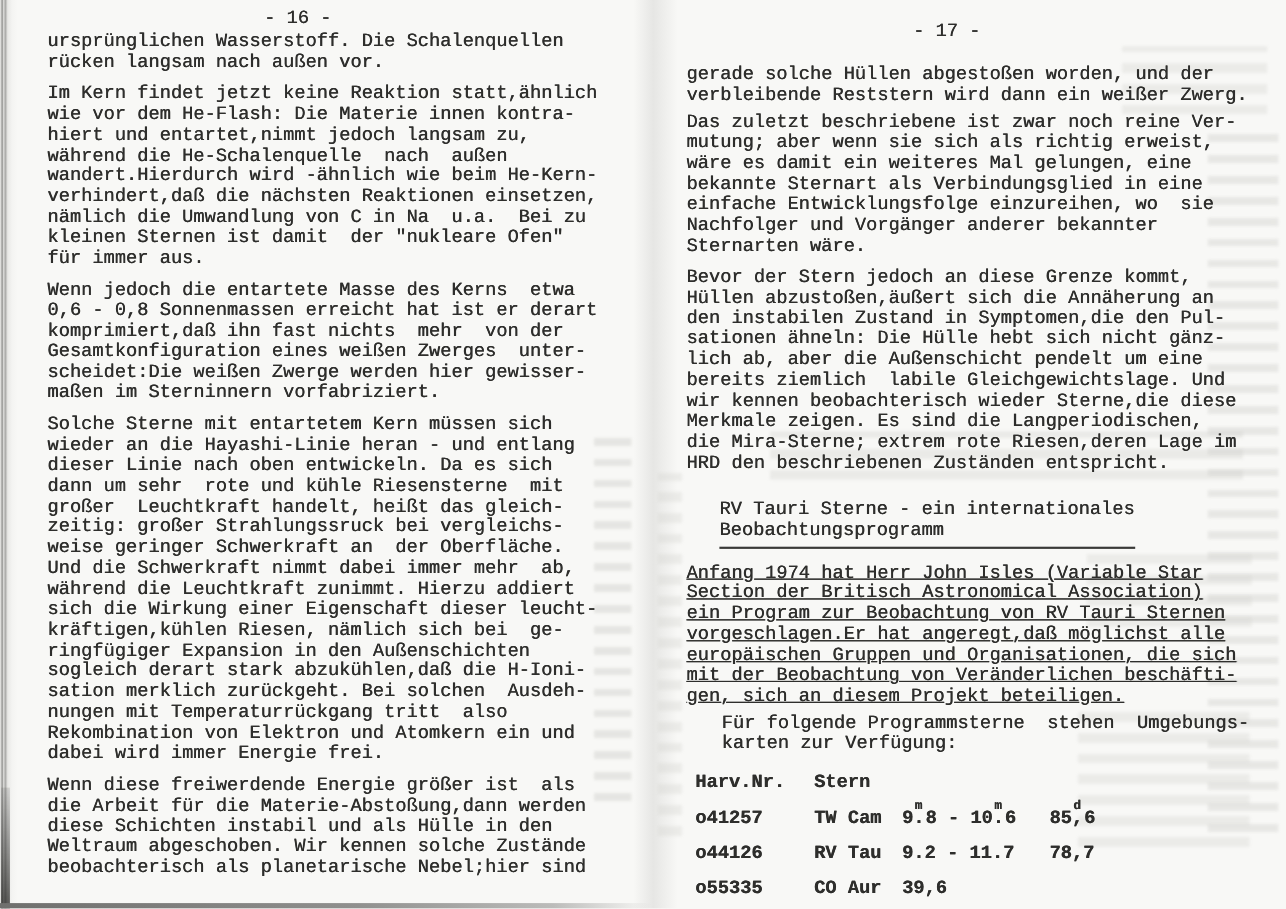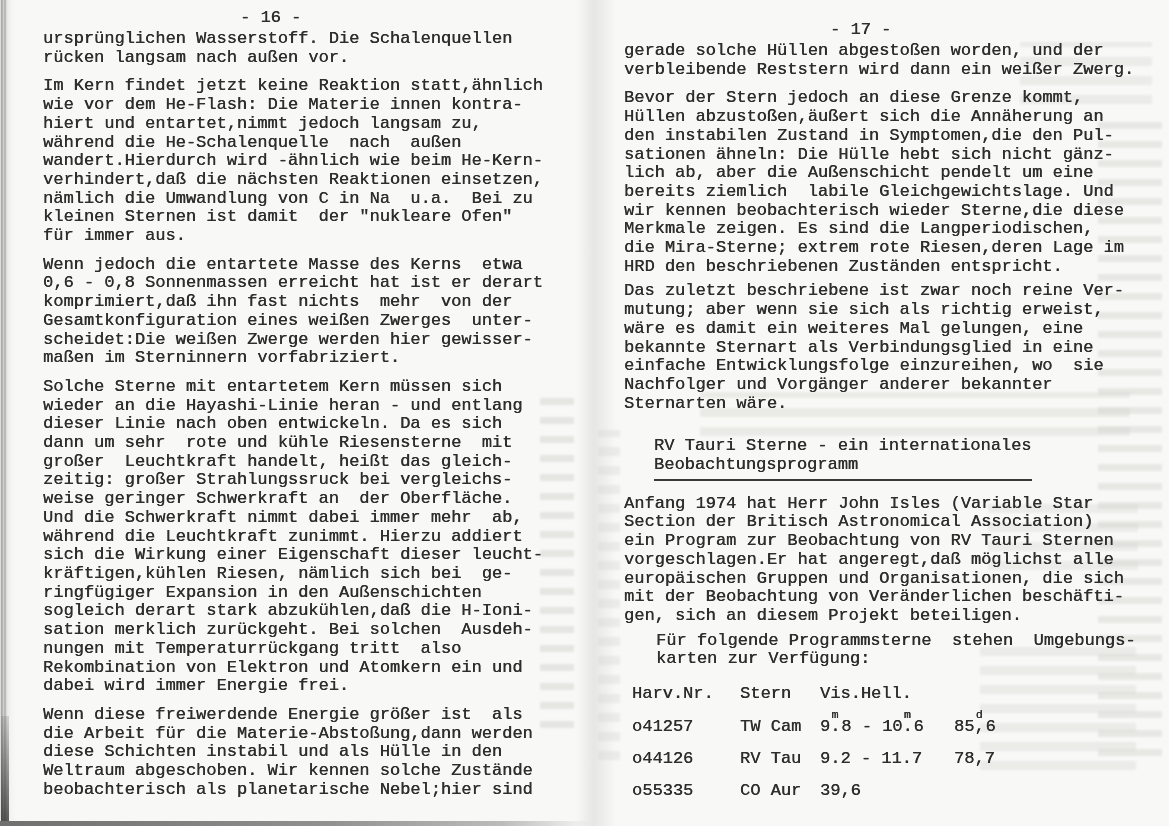--- a/index.html
+++ b/index.html
@@ -24,24 +24,24 @@
     background:repeating-linear-gradient(0deg,transparent 0 4px,#cfcfcb 4px 11px,transparent 11px 19px);}
   .ghost.hlines{background:repeating-linear-gradient(0deg,#d4d4d0 0 9px,transparent 9px 19px);}
   
   .col{position:absolute;color:#2e2e2c;font-size:17px;line-height:18.7px;
     text-shadow:.35px 0 0 currentColor;}
   .page-num{position:absolute;color:#2e2e2c;font-size:17px;text-shadow:.35px 0 0 currentColor;}
   .para{white-space:pre-wrap;margin:0;}
   .para + .para{margin-top:10px;}
   .section-heading{white-space:pre-wrap;margin:24px 0 0 30px;}
   .rule{height:2px;background:#3a3a38;width:378px;margin:4px 0 0 30px;}
-  .lead{margin-top:14px;}
+  .lead{margin-top:14px;text-decoration:underline;}
   
   .startable{margin-top:8px;margin-left:8px;}
-  .trow{display:grid;grid-template-columns:108px 80px 134px auto;line-height:32px;height:32px;}
+  .trow{display:grid;grid-template-columns:108px 80px 134px auto;line-height:32px;height:32px;font-weight:bold;}
   .trow.head{height:34px;line-height:34px;}
   .cell{white-space:pre;}
   
   .mstack{position:relative;display:inline-block;width:.65em;line-height:1;}
   .mtop{position:absolute;left:12%;top:-0.82em;font-size:.68em;}
 </style>
 </head>
 <body>
 
 <div class="top-edge"></div>
@@ -96,60 +96,59 @@
 nungen mit Temperaturrückgang tritt  also
 Rekombination von Elektron und Atomkern ein und
 dabei wird immer Energie frei.</p>
   <p class="para">Wenn diese freiwerdende Energie größer ist  als
 die Arbeit für die Materie-Abstoßung,dann werden
 diese Schichten instabil und als Hülle in den
 Weltraum abgeschoben. Wir kennen solche Zustände
 beobachterisch als planetarische Nebel;hier sind</p>
 </div>
 
-<div class="col" style="left:624px;top:42px;width:520px;">
+<div class="col" style="left:624px;top:60px;width:520px;">
   <p class="para">gerade solche Hüllen abgestoßen worden, und der
 verbleibende Reststern wird dann ein weißer Zwerg.</p>
+  <p class="para" style="margin-top:6px;">Das zuletzt beschriebene ist zwar noch reine Ver-
+mutung; aber wenn sie sich als richtig erweist,
+wäre es damit ein weiteres Mal gelungen, eine
+bekannte Sternart als Verbindungsglied in eine
+einfache Entwicklungsfolge einzureihen, wo  sie
+Nachfolger und Vorgänger anderer bekannter
+Sternarten wäre.</p>
   <p class="para">Bevor der Stern jedoch an diese Grenze kommt,
 Hüllen abzustoßen,äußert sich die Annäherung an
 den instabilen Zustand in Symptomen,die den Pul-
 sationen ähneln: Die Hülle hebt sich nicht gänz-
 lich ab, aber die Außenschicht pendelt um eine
 bereits ziemlich  labile Gleichgewichtslage. Und
 wir kennen beobachterisch wieder Sterne,die diese
 Merkmale zeigen. Es sind die Langperiodischen,
 die Mira-Sterne; extrem rote Riesen,deren Lage im
 HRD den beschriebenen Zuständen entspricht.</p>
-  <p class="para" style="margin-top:6px;">Das zuletzt beschriebene ist zwar noch reine Ver-
-mutung; aber wenn sie sich als richtig erweist,
-wäre es damit ein weiteres Mal gelungen, eine
-bekannte Sternart als Verbindungsglied in eine
-einfache Entwicklungsfolge einzureihen, wo  sie
-Nachfolger und Vorgänger anderer bekannter
-Sternarten wäre.</p>
 
   <div class="section-heading">RV Tauri Sterne - ein internationales
 Beobachtungsprogramm</div>
   <div class="rule"></div>
 
   <p class="para lead">Anfang 1974 hat Herr John Isles (Variable Star
 Section der Britisch Astronomical Association)
 ein Program zur Beobachtung von RV Tauri Sternen
 vorgeschlagen.Er hat angeregt,daß möglichst alle
 europäischen Gruppen und Organisationen, die sich
 mit der Beobachtung von Veränderlichen beschäfti-
 gen, sich an diesem Projekt beteiligen.</p>
   <p class="para" style="margin-top:6px;margin-left:32px;">Für folgende Programmsterne  stehen  Umgebungs-
 karten zur Verfügung:</p>
 
   <div class="startable">
     <div class="trow head">
         <div class="cell">Harv.Nr.</div>
         <div class="cell">Stern</div>
-        <div class="cell">Vis.Hell.</div>
       </div>
     <div>
         <div class="trow">
           <div class="cell">o41257</div>
           <div class="cell">TW Cam</div>
           <div class="cell">9<span class="mstack"><span class="mtop">m</span>.</span>8 - 10<span class="mstack"><span class="mtop">m</span>.</span>6</div>
           <div class="cell">85<span class="mstack"><span class="mtop">d</span>,</span>6</div>
         </div>
         <div class="trow">
           <div class="cell">o44126</div>

